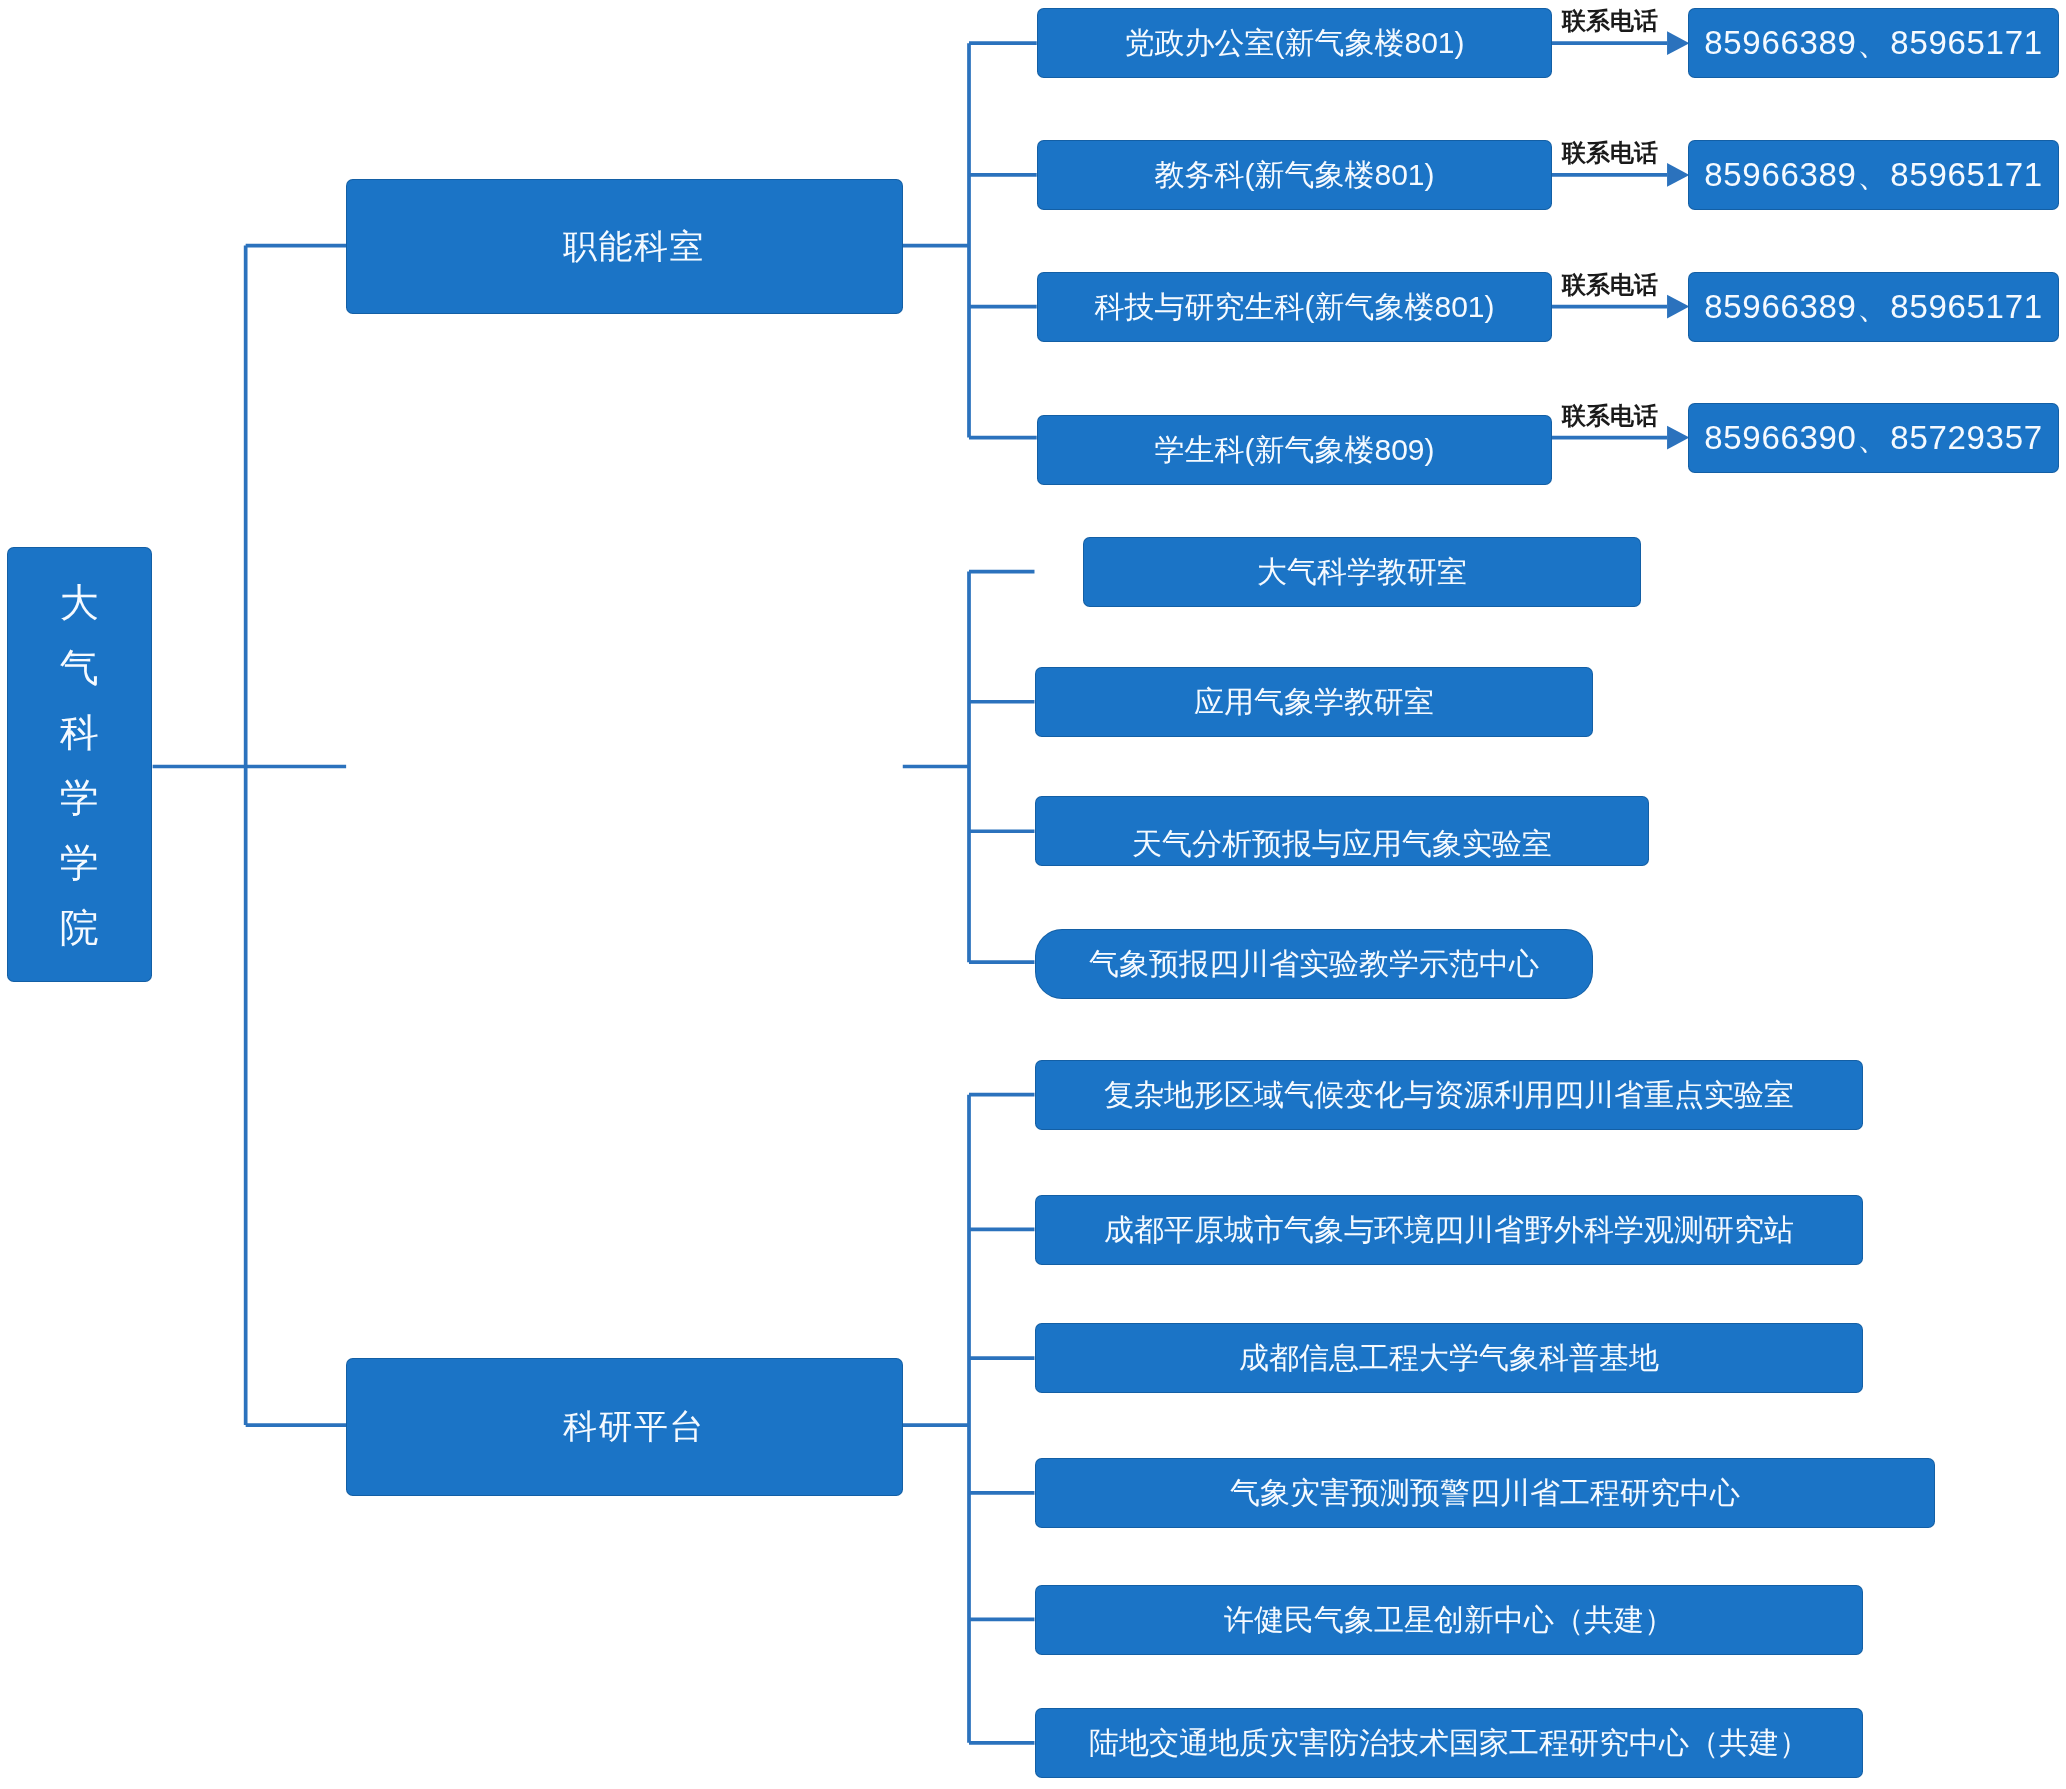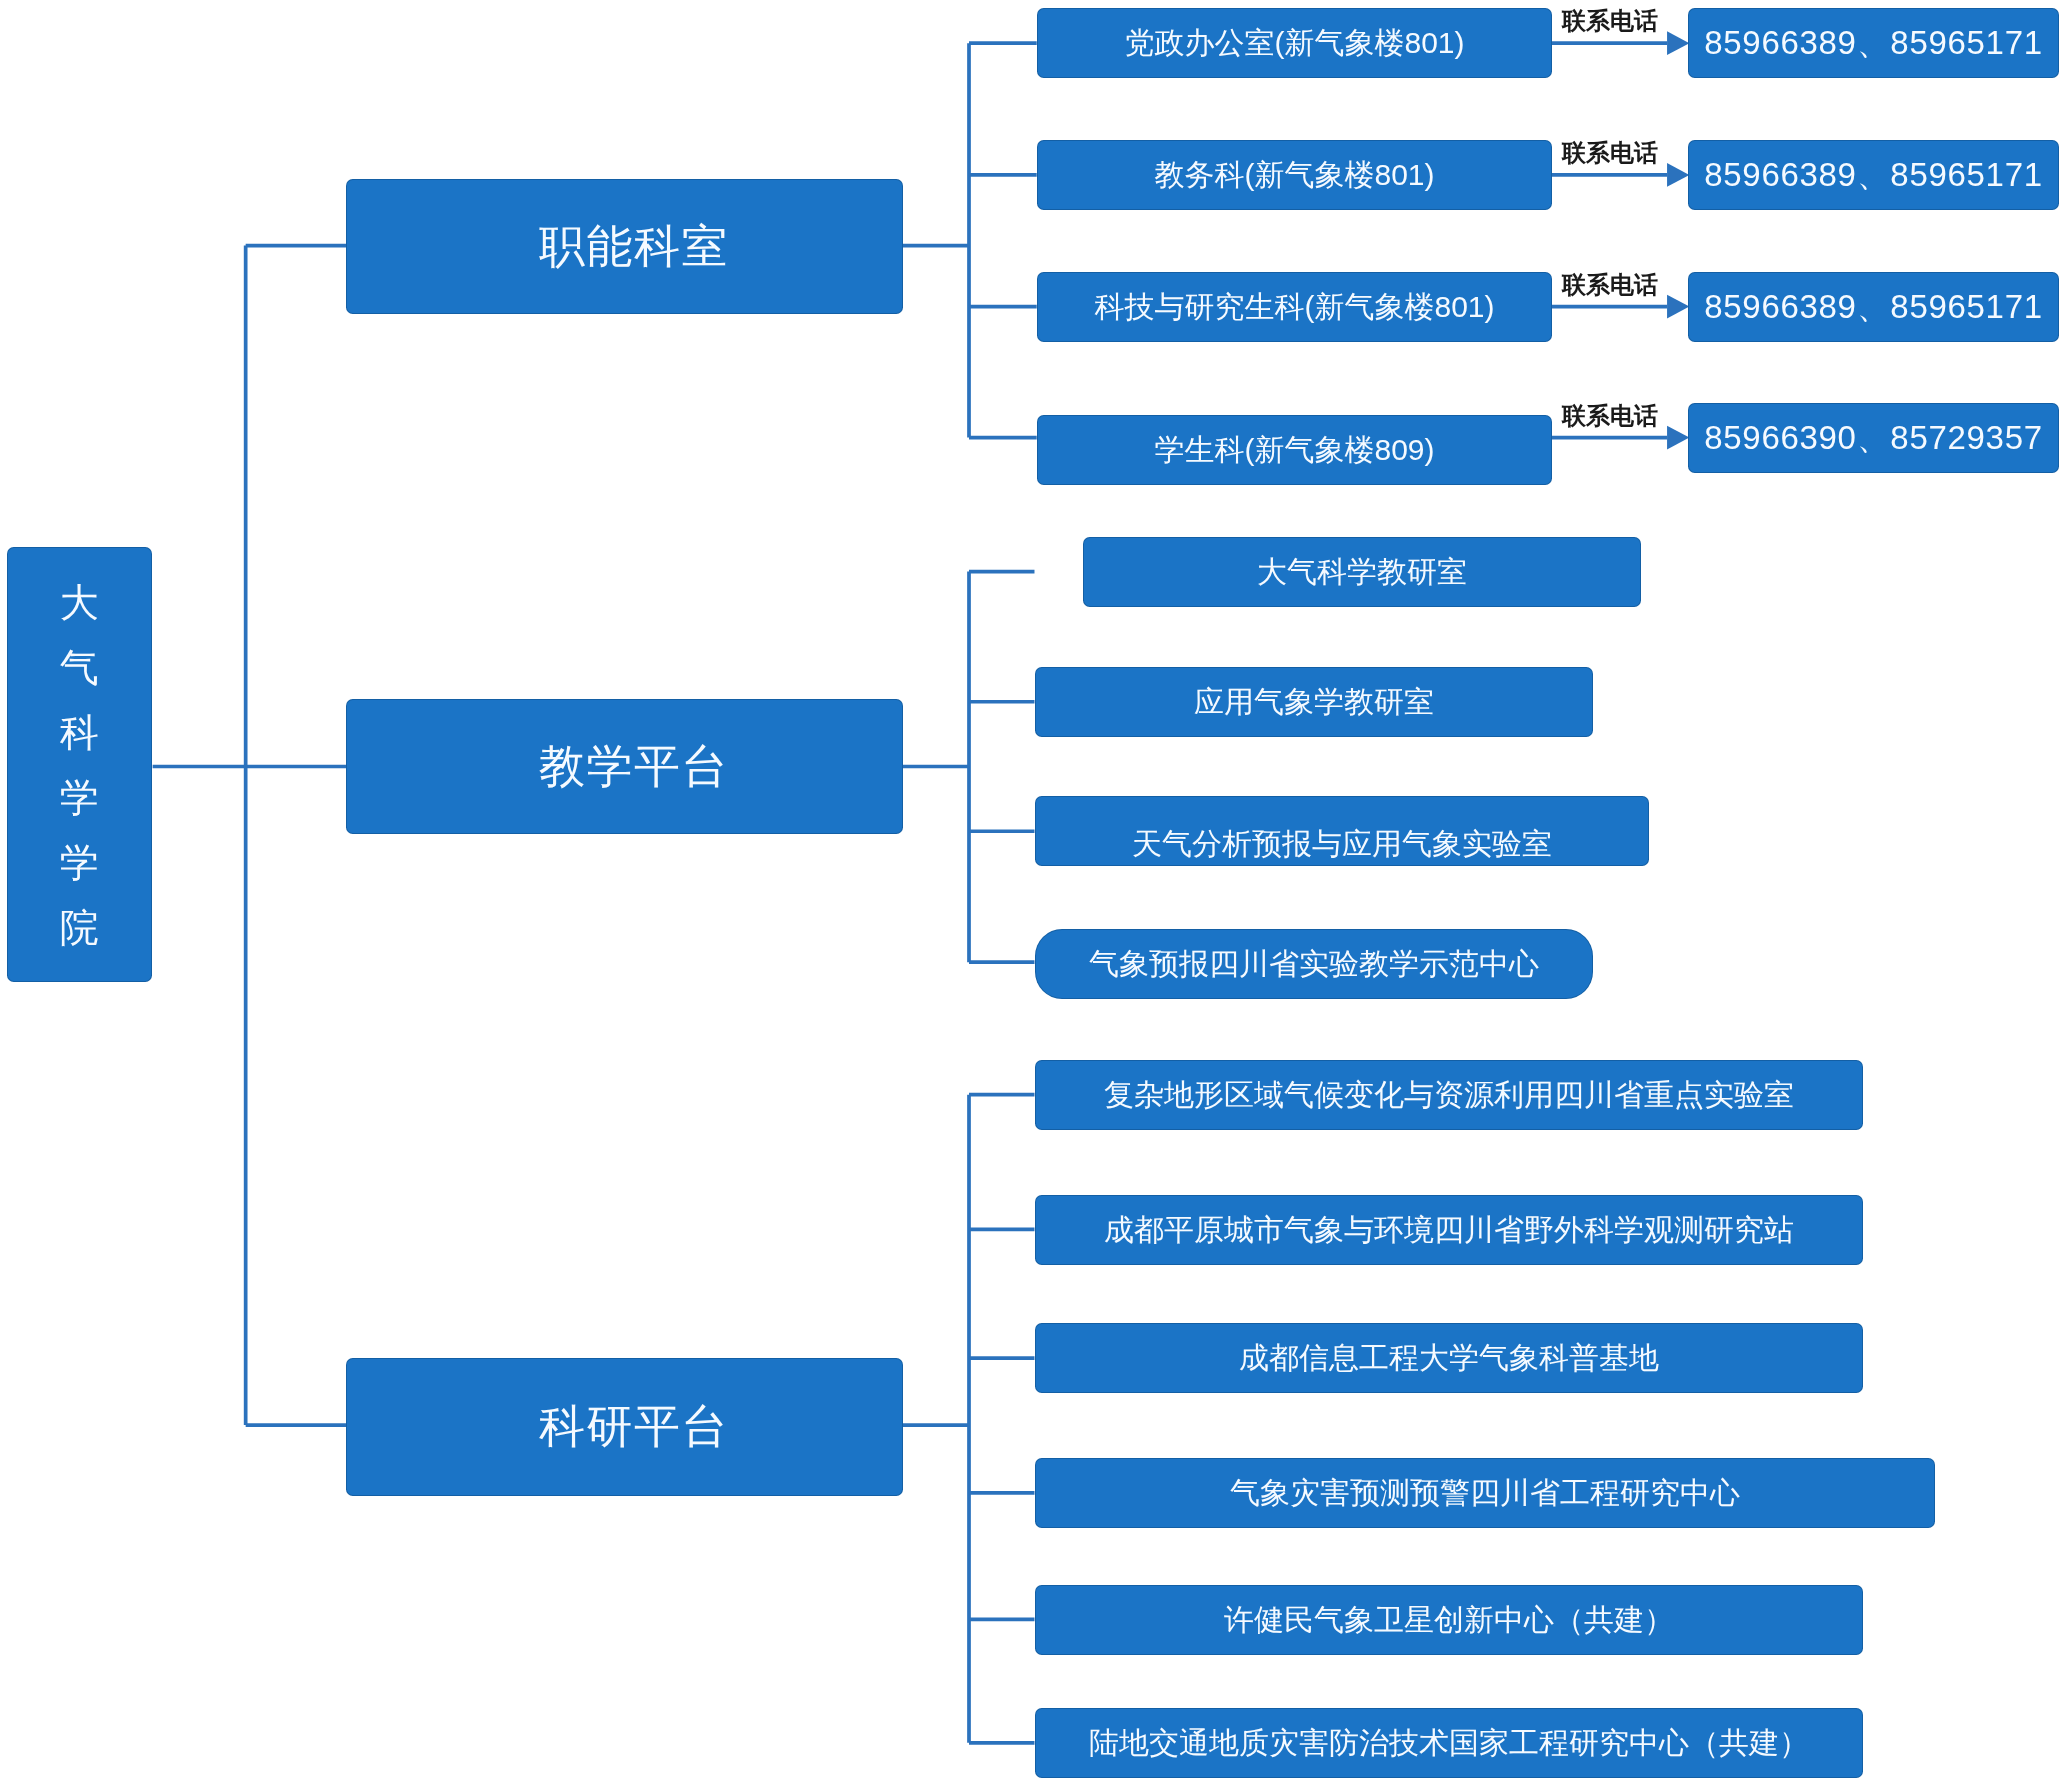--- a/index.html
+++ b/index.html
@@ -21,21 +21,21 @@
   .node{
     position:absolute;box-sizing:border-box;
     background:var(--node-fill);
     border:1.5px solid var(--node-border);
     border-radius:6.7px;
     display:flex;align-items:center;justify-content:center;
     color:var(--node-text);text-align:center;
   }
   .root-node{font-size:39px;}
   .root-label{display:block;width:42px;word-break:break-all;line-height:65px;letter-spacing:1.5px;}
-  .branch-node{font-size:46px;letter-spacing:1.5px;padding-left:19px;}
+  .branch-node{font-size:34px;letter-spacing:1.5px;padding-left:19px;}
   .leaf-node{font-size:30px;}
   .phone-node{font-size:33px;letter-spacing:0.7px;justify-content:center;}
   .arrow-label{
     position:absolute;width:156px;height:28px;line-height:28px;
     text-align:center;font-size:24px;font-weight:700;color:var(--label-text);
   }
 </style>
 </head>
 <body>
 
@@ -80,23 +80,20 @@
     <path class="cl" d="M2085 588 H2240"></path>
       <polygon class="ah" points="2240,572 2240,604 2270,588"></polygon>
   </svg>
 
   <div class="node root-node" style="left:7.4px;top:547px;width:145px;height:435px;">
     <span class="root-label">大气科学学院</span>
   </div>
 
   <div class="node branch-node" style="left:346px;top:179px;width:557px;height:135px;">
     <span>职能科室</span>
-  </div>
-  <div class="node branch-node" style="left:346px;top:699px;width:557px;height:135px;">
-    <span>教学平台</span>
   </div>
   <div class="node branch-node" style="left:346px;top:1358px;width:557px;height:138px;">
     <span>科研平台</span>
   </div>
 
   <div class="node leaf-node" style="left:1037px;top:8.2px;width:515px;height:70px;">
     <span>党政办公室(新气象楼801)</span>
   </div>
   <div class="node leaf-node" style="left:1037px;top:140px;width:515px;height:70px;">
     <span>教务科(新气象楼801)</span>

